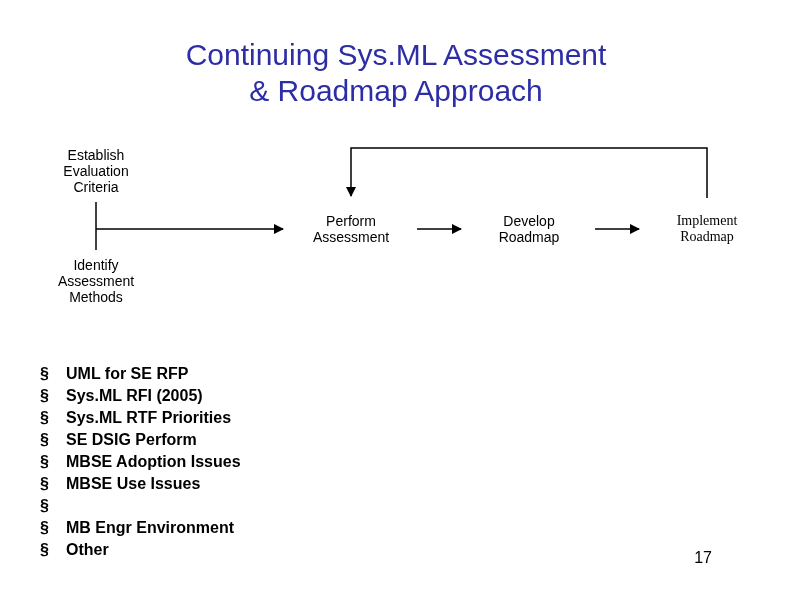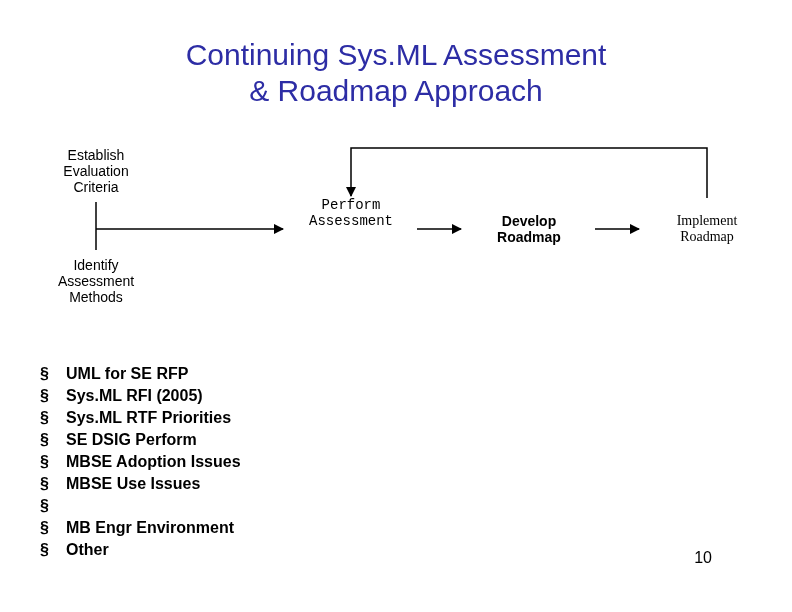--- a/index.html
+++ b/index.html
@@ -110,28 +110,28 @@
       <span>Establish Evaluation Criteria</span>
     </div>
 
     <div class="hex" style="left:0px; top:120px;">
       <svg class="hexbg" viewBox="0 0 132 62">
         <polygon points="16,1 116,1 131,31 116,61 16,61 1,31" fill="#ffffff" stroke="#000000" stroke-width="1.5"></polygon>
       </svg>
       <span>Identify Assessment Methods</span>
     </div>
 
-    <div class="hex" style="left:255px; top:52px;font-family:Liberation Mono, monospace;">
+    <div class="hex" style="left:255px; top:68px;">
       <svg class="hexbg" viewBox="0 0 132 62">
         <polygon points="16,1 116,1 131,31 116,61 16,61 1,31" fill="#ffffff" stroke="#000000" stroke-width="1.5"></polygon>
       </svg>
       <span>Perform Assessment</span>
     </div>
 
-    <div class="hex" style="left:433px; top:68px;font-weight:bold;">
+    <div class="hex" style="left:433px; top:68px;">
       <svg class="hexbg" viewBox="0 0 132 62">
         <polygon points="16,1 116,1 131,31 116,61 16,61 1,31" fill="#ffffff" stroke="#000000" stroke-width="1.5"></polygon>
       </svg>
       <span>Develop Roadmap</span>
     </div>
 
     <div class="hex" style="left:611px; top:68px;font-family:Liberation Serif, serif;">
       <svg class="hexbg" viewBox="0 0 132 62">
         <polygon points="16,1 116,1 131,31 116,61 16,61 1,31" fill="#ffffff" stroke="#000000" stroke-width="1.5"></polygon>
       </svg>
@@ -193,15 +193,15 @@
           <span class="mark">§</span>
           <span>MB Engr Environment</span>
         </li>
       <li>
           <span class="mark">§</span>
           <span>Other</span>
         </li>
     </ul>
   </div>
 
-  <div class="pagenum">10</div>
+  <div class="pagenum">17</div>
 
 </div>
 
 </body></html>

